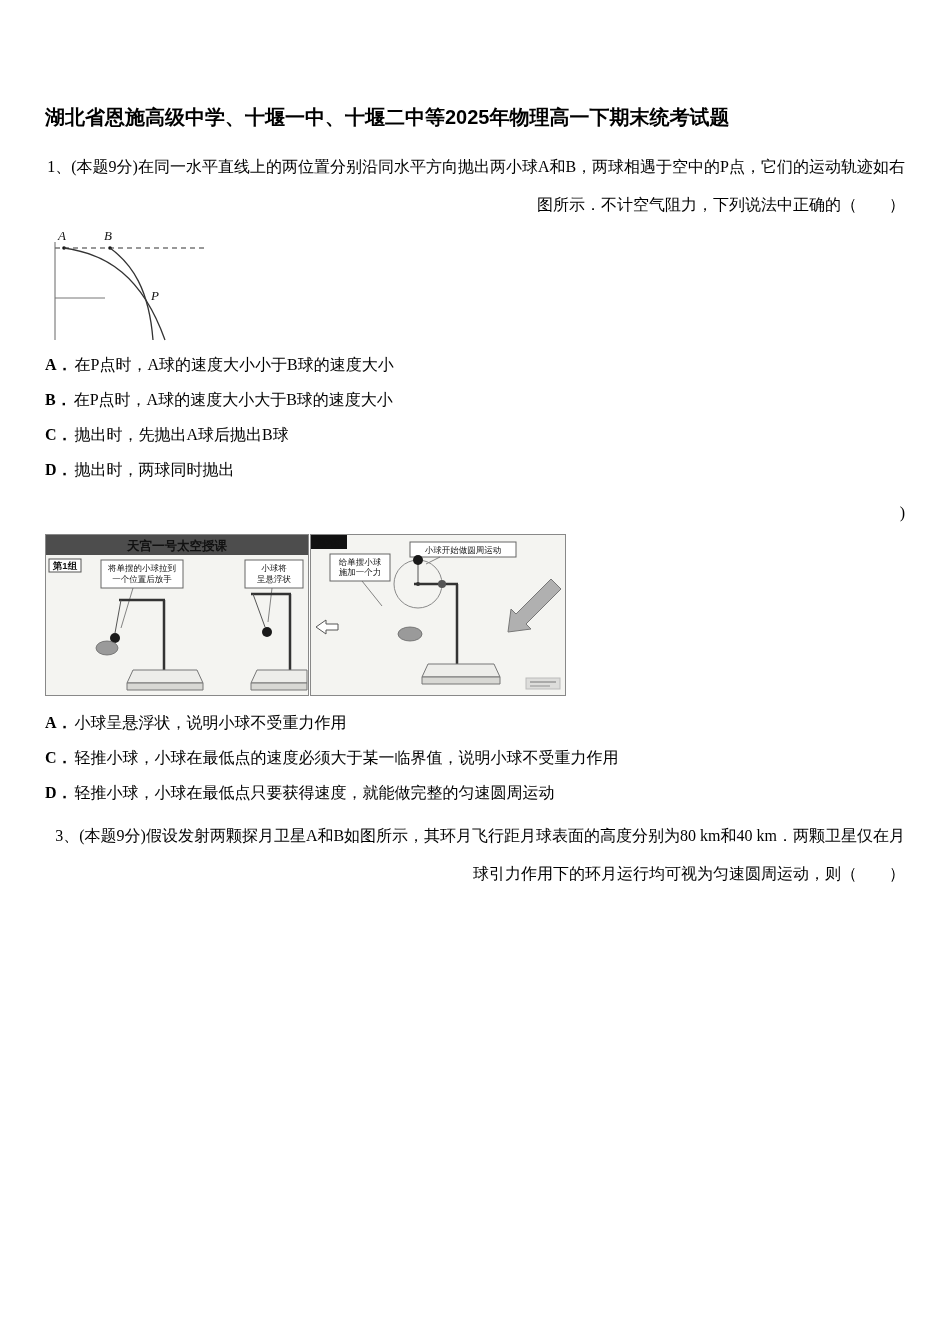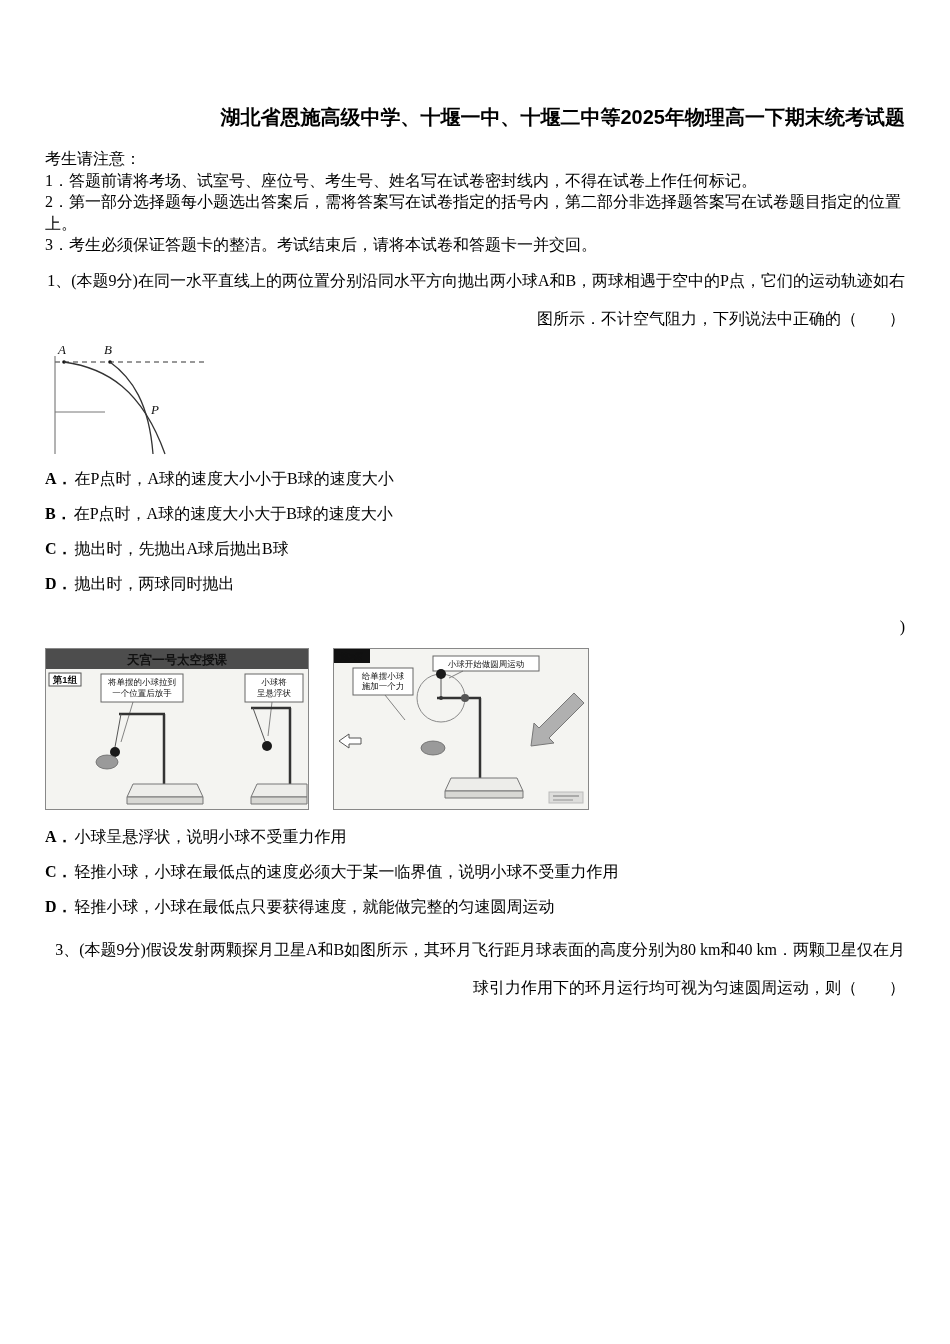--- a/index.html
+++ b/index.html
@@ -11,59 +11,53 @@
     color: #000;
     font-family: "Liberation Serif", "DejaVu Serif", serif;
   }
   .page { padding: 104px 45px 40px 45px; }
 
   .title {
     font-family: "Liberation Sans", "DejaVu Sans", sans-serif;
     font-size: 20px;
     line-height: 26px;
     font-weight: 700;
-    text-align: right;
+    text-align: left;
     margin-bottom: 18px;
   }
 
   .bodyline { font-size: 16px; line-height: 21.5px; }
   .section-heading { margin-top: 34px; }
 
   .stem { font-size: 16px; line-height: 38px; margin-top: 6px; text-align: right; }
   .stem-close { margin-top: 0; }
 
   .option { font-size: 16px; line-height: 21px; margin: 0 0 14px 0; }
   .opt-key { font-weight: 700; margin-right: 2px; }
 
   .fig1 { display: block; margin: 0 0 12px 2px; }
 
-  .fig2-wrap { display: flex; gap: 24px; margin: 2px 0 16px 0; }
+  .fig2-wrap { display: flex; gap: 1px; margin: 2px 0 16px 0; }
 
   svg text {
     font-family: "Liberation Sans", "DejaVu Sans", sans-serif;
     fill: #111;
   }
   svg text.serif-label {
     font-family: "Liberation Serif", "DejaVu Serif", serif;
     font-style: italic;
   }
 </style>
 </head>
 <body>
 
 <div class="page">
 
   <div class="title">湖北省恩施高级中学、十堰一中、十堰二中等2025年物理高一下期末统考试题</div>
 
-  <div>
-    <div class="bodyline">考生请注意：</div>
-    <div class="bodyline">1．答题前请将考场、试室号、座位号、考生号、姓名写在试卷密封线内，不得在试卷上作任何标记。</div>
-    <div class="bodyline">2．第一部分选择题每小题选出答案后，需将答案写在试卷指定的括号内，第二部分非选择题答案写在试卷题目指定的位置上。</div>
-    <div class="bodyline">3．考生必须保证答题卡的整洁。考试结束后，请将本试卷和答题卡一并交回。</div>
-  </div>
 
 
   <div class="question">
     <div class="stem">1、(本题9分)在同一水平直线上的两位置分别沿同水平方向抛出两小球A和B，两球相遇于空中的P点，它们的运动轨迹如右图所示．不计空气阻力，下列说法中正确的（　　）</div>
 
     <svg class="fig1" width="165" height="118" viewBox="0 0 165 118">
       <line x1="8" y1="24" x2="158" y2="24" stroke="#333" stroke-width="1.2" stroke-dasharray="5,4"></line>
       <text x="11" y="16" font-size="13" class="serif-label">A</text>
       <text x="57" y="16" font-size="13" class="serif-label">B</text>
       <circle cx="17" cy="24" r="1.8" fill="#111"></circle>

